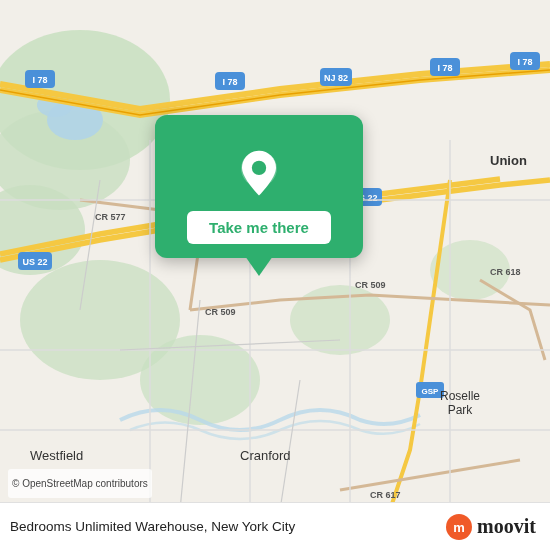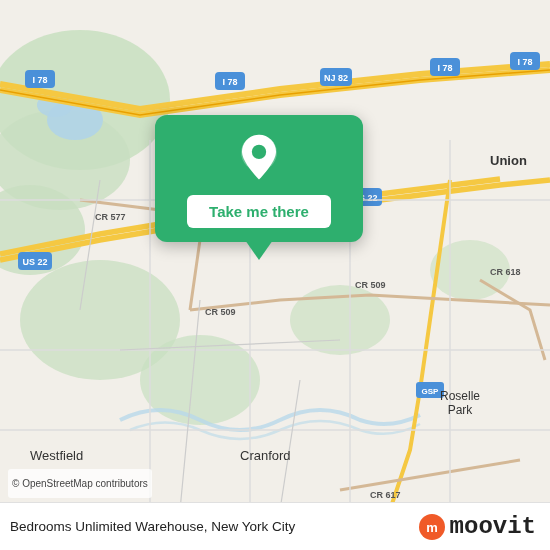--- a/index.html
+++ b/index.html
@@ -24,21 +24,21 @@
     #popup-card {
       position: absolute;
       top: 115px;
       left: 155px;
       width: 208px;
       background: #2eaf6e;
       border-radius: 12px;
       display: flex;
       flex-direction: column;
       align-items: center;
-      padding: 18px 18px 14px 18px;
+      padding: 34px 18px 14px 18px;
       box-shadow: 0 4px 16px rgba(0,0,0,0.28);
       z-index: 10;
     }
 
     #popup-card::after {
       content: '';
       position: absolute;
       bottom: -18px;
       left: 50%;
       transform: translateX(-50%);
@@ -88,24 +88,24 @@
       font-weight: 400;
     }
 
     #moovit-logo {
       display: flex;
       align-items: center;
       gap: 4px;
     }
 
     #moovit-logo-text {
-      font-size: 24px;
+      font-size: 20px;
       font-weight: bold;
       color: #222;
-      font-family: Liberation Mono, monospace;
+      font-family: Liberation Serif, serif;
     }
 
     #moovit-icon {
       width: 28px;
       height: 28px;
     }
 
     
     #osm-attribution {
       position: absolute;

